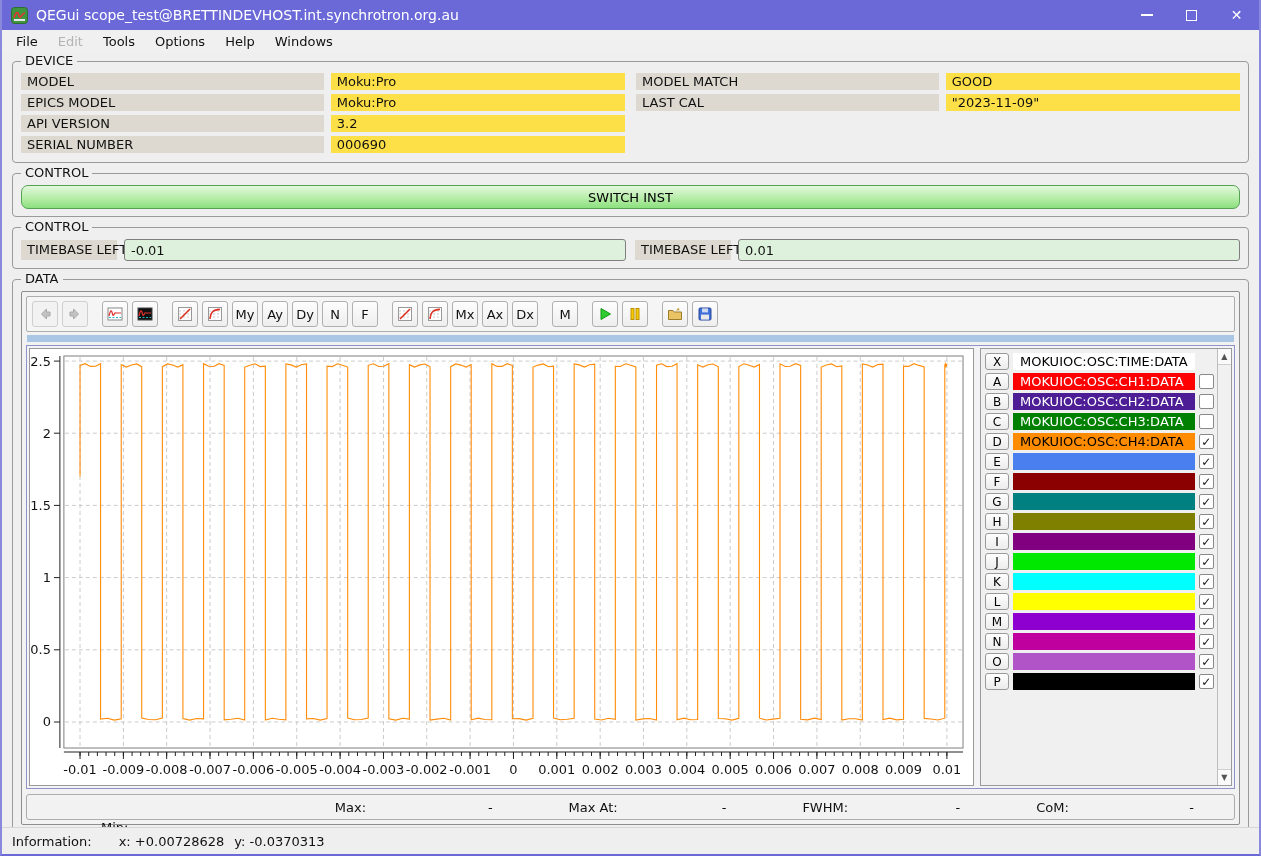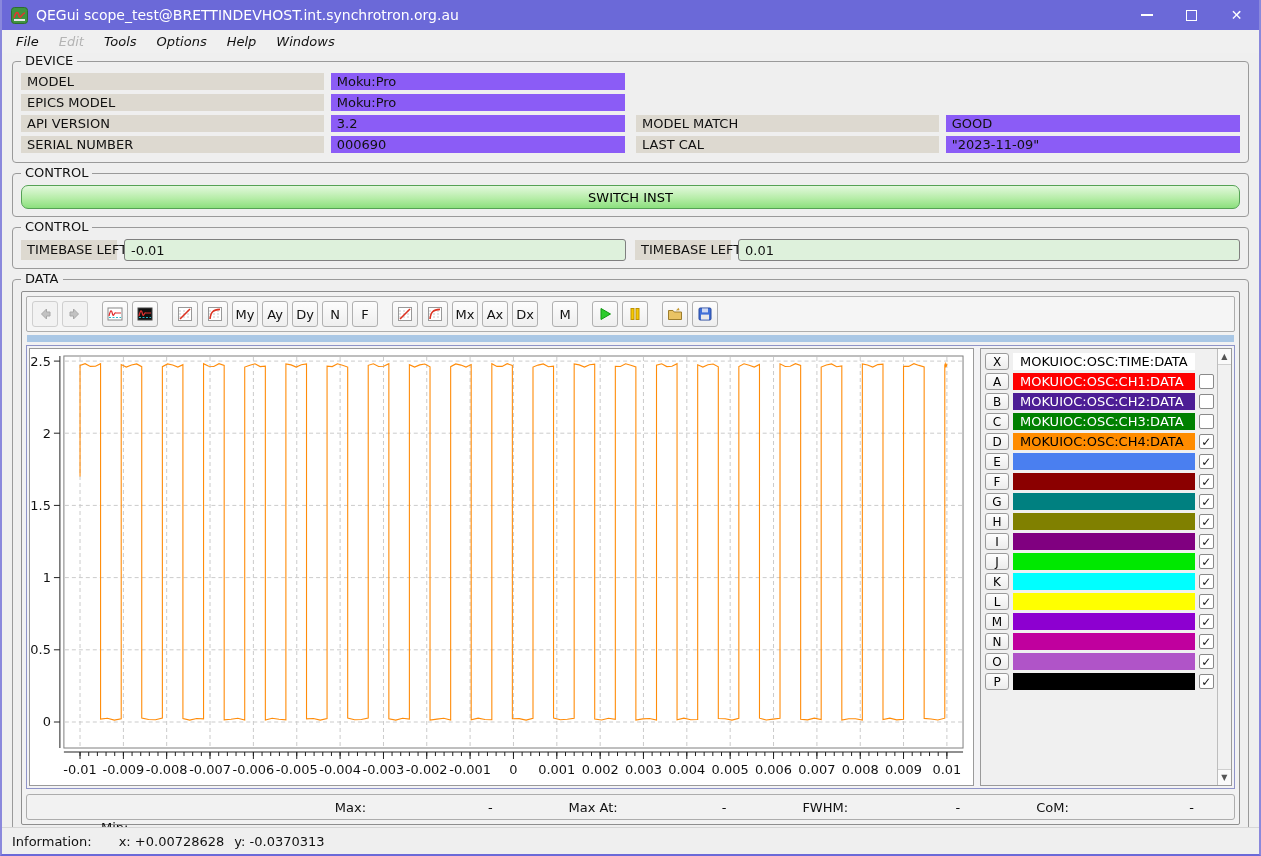--- a/index.html
+++ b/index.html
@@ -12,36 +12,36 @@
   .titlebar { height:30px; background:#6b69d8; display:flex; align-items:center; color:#fff; flex:none; }
   .titlebar .appicon { margin:0 8px 0 9px; width:17px; height:17px; }
   .titlebar .title { flex:1; font-size:14px; }
   .wbtns { display:flex; align-items:center; height:100%; }
   .wbtn { width:45px; height:100%; display:flex; align-items:center; justify-content:center; cursor:default; }
   .glyph-min { width:12px; height:2px; background:#fff; }
   .glyph-max { width:11px; height:11px; border:1.5px solid #fff; }
   .glyph-close { font-size:14px; color:#fff; line-height:1; }
 
   
-  .menubar { height:23px; background:#f0f0f0; display:flex; align-items:center; padding-left:4px; flex:none;font-style:italic; }
+  .menubar { height:23px; background:#f0f0f0; display:flex; align-items:center; padding-left:4px; flex:none; }
   .menu-item { padding:3px 10px; }
   .menu-item.disabled { color:#b4b4b4; }
 
   
   .content { flex:1; padding:8px 10px 4px 10px; background:#efefef; overflow:hidden; }
 
   .gbox { position:relative; border:1px solid #9a9a9a; border-radius:4px; margin-bottom:10px; padding:11px 8px 7px 8px; }
   .gbox > .legend { position:absolute; top:-9px; left:8px; background:#efefef; padding:0 4px; font-size:13px; }
 
   
-  .dev-cols { display:flex; gap:11px;align-items:flex-end; }
+  .dev-cols { display:flex; gap:11px; }
   .dev-col { flex:1; display:flex; flex-direction:column; gap:4px; }
   .dev-row { display:flex; gap:7px; height:17px; }
   .dev-label { flex:1.03; background:#ddd9d0; padding:0 6px; line-height:17px; white-space:nowrap; }
-  .dev-value { flex:1; background:#8b5cf6; padding:0 6px; line-height:17px; white-space:nowrap; }
+  .dev-value { flex:1; background:#fde047; padding:0 6px; line-height:17px; white-space:nowrap; }
 
   
   .switch-btn { display:block; width:100%; height:24px; border:1px solid #55a255; border-radius:7px;
                 background:linear-gradient(#e3f8dd,#b7eda9 55%,#8ce07e); font-family:inherit; font-size:13px; color:#000; }
 
   
   .tb-row { display:flex; gap:9px; }
   .tb-pair { flex:1; display:flex; gap:7px; align-items:center; }
   .tb-pair .dev-label { flex:none; width:96px; height:20px; line-height:20px; }
   .field-input { flex:1; height:22px; border:1px solid #7f7f7f; border-radius:3px; background:#def1dc;

